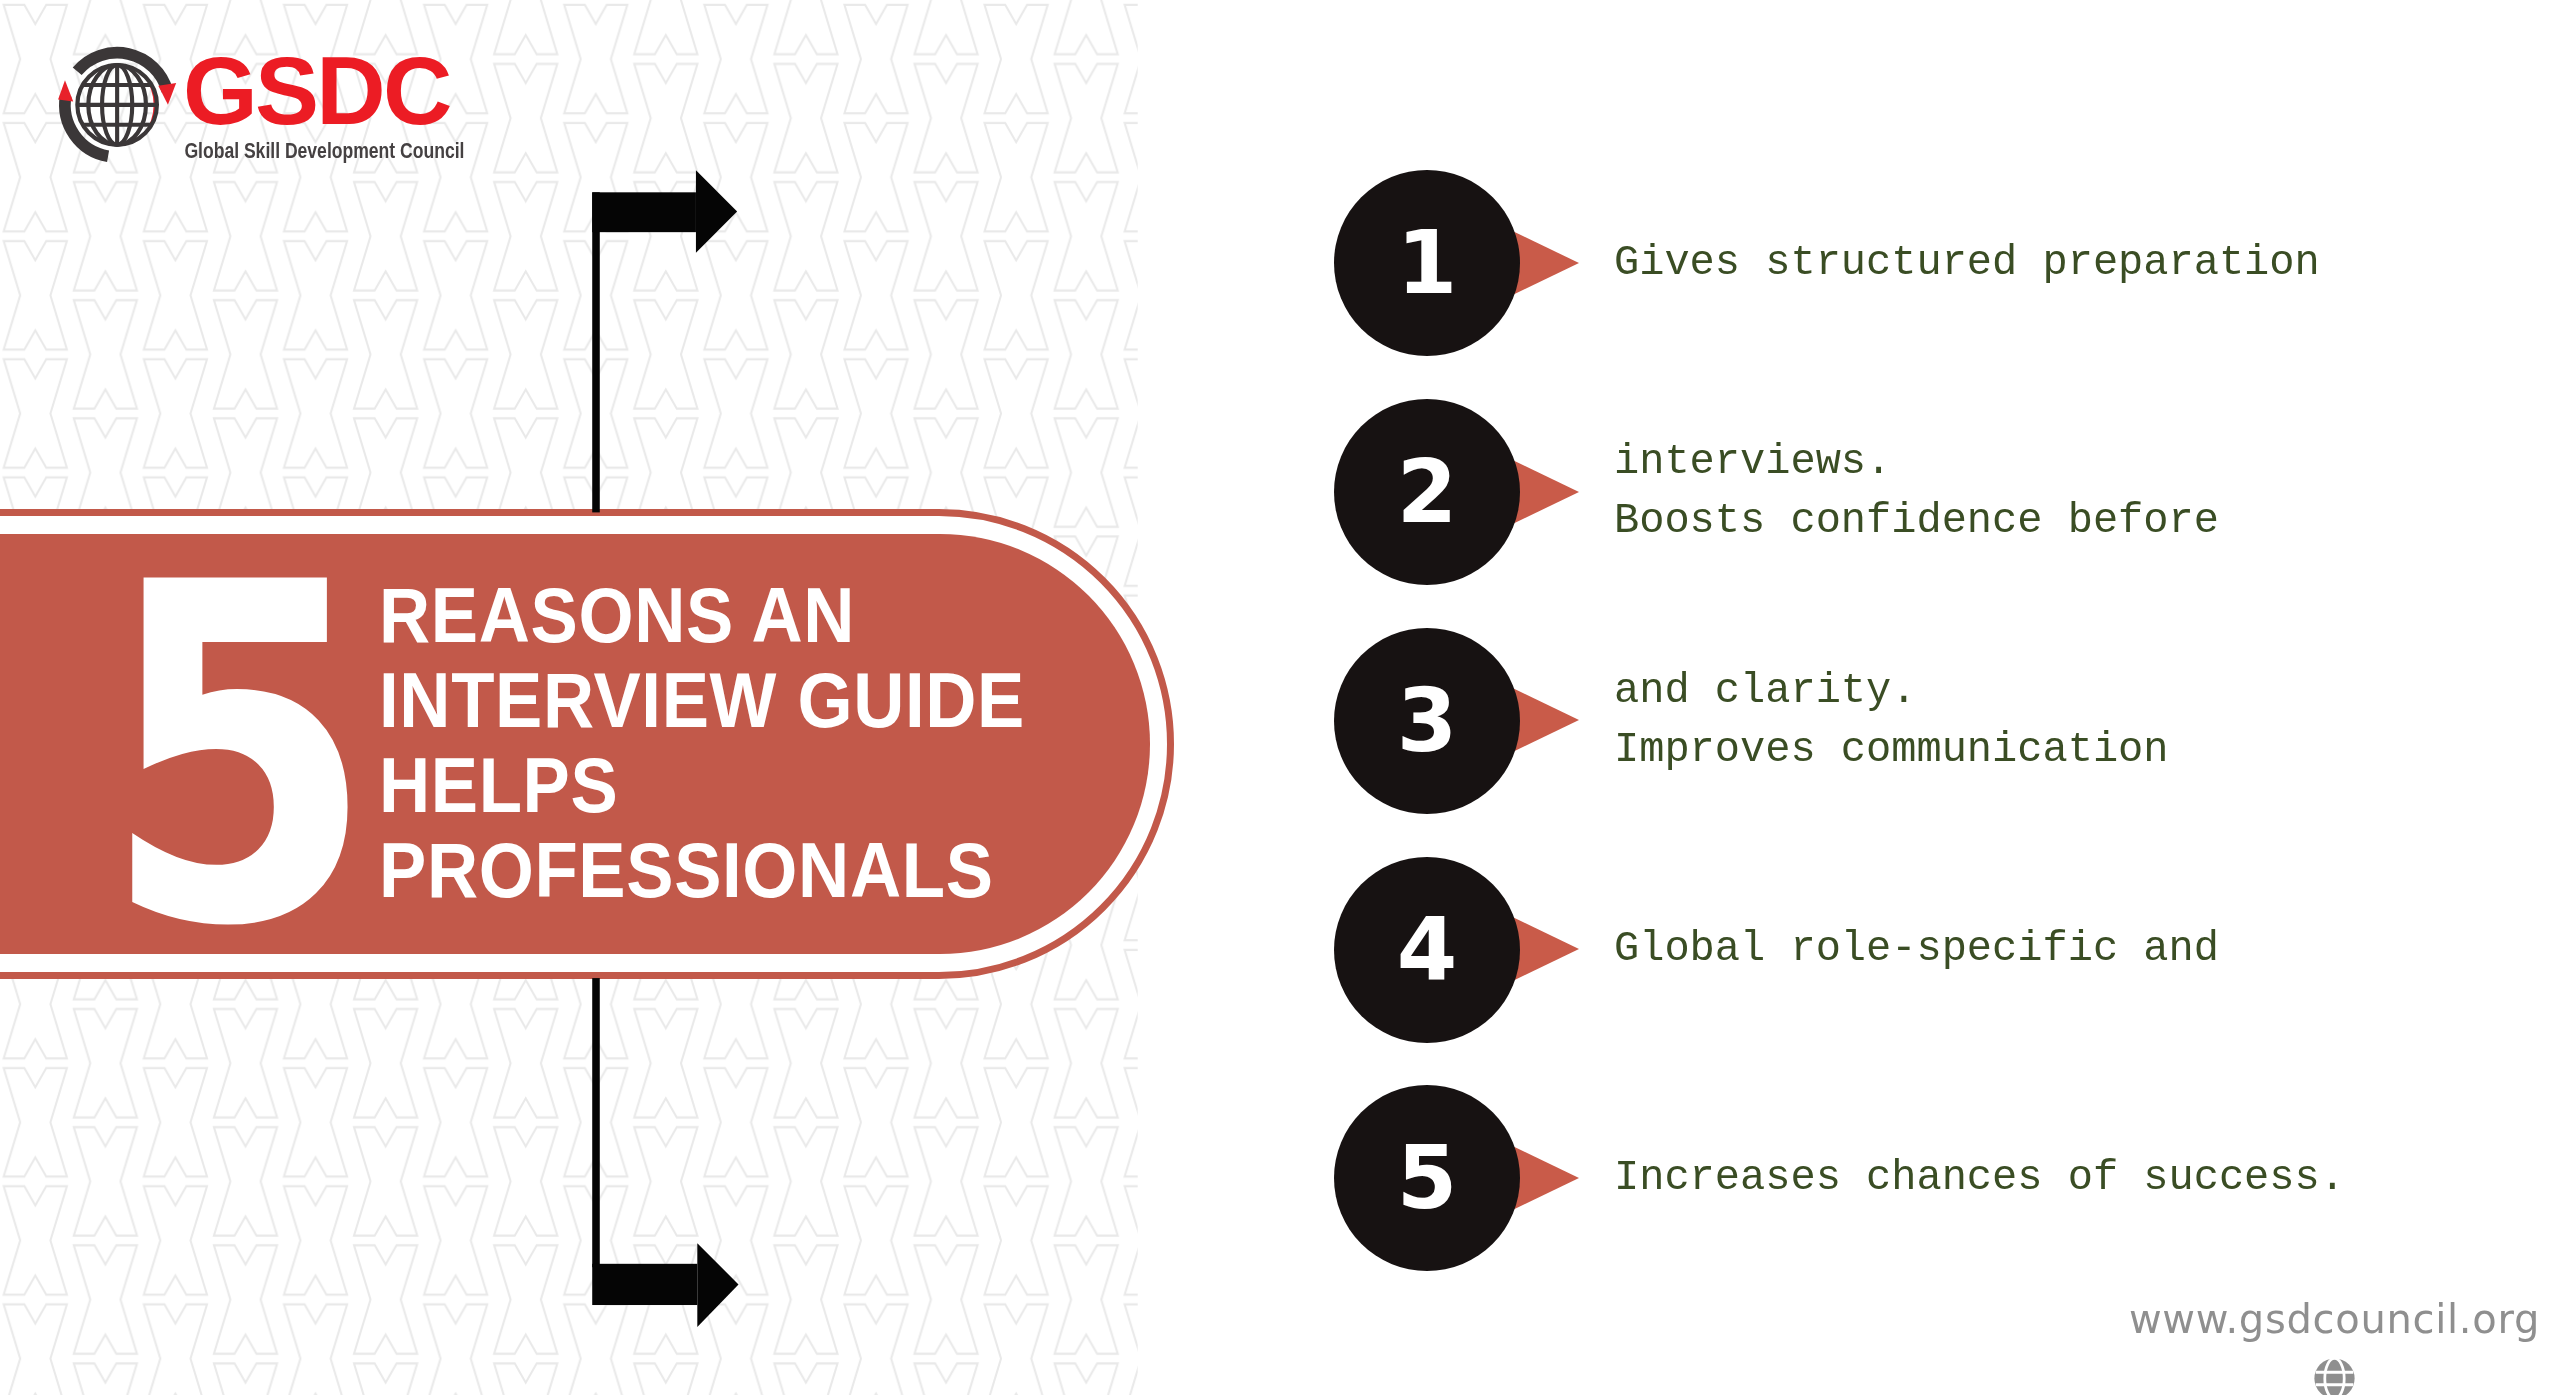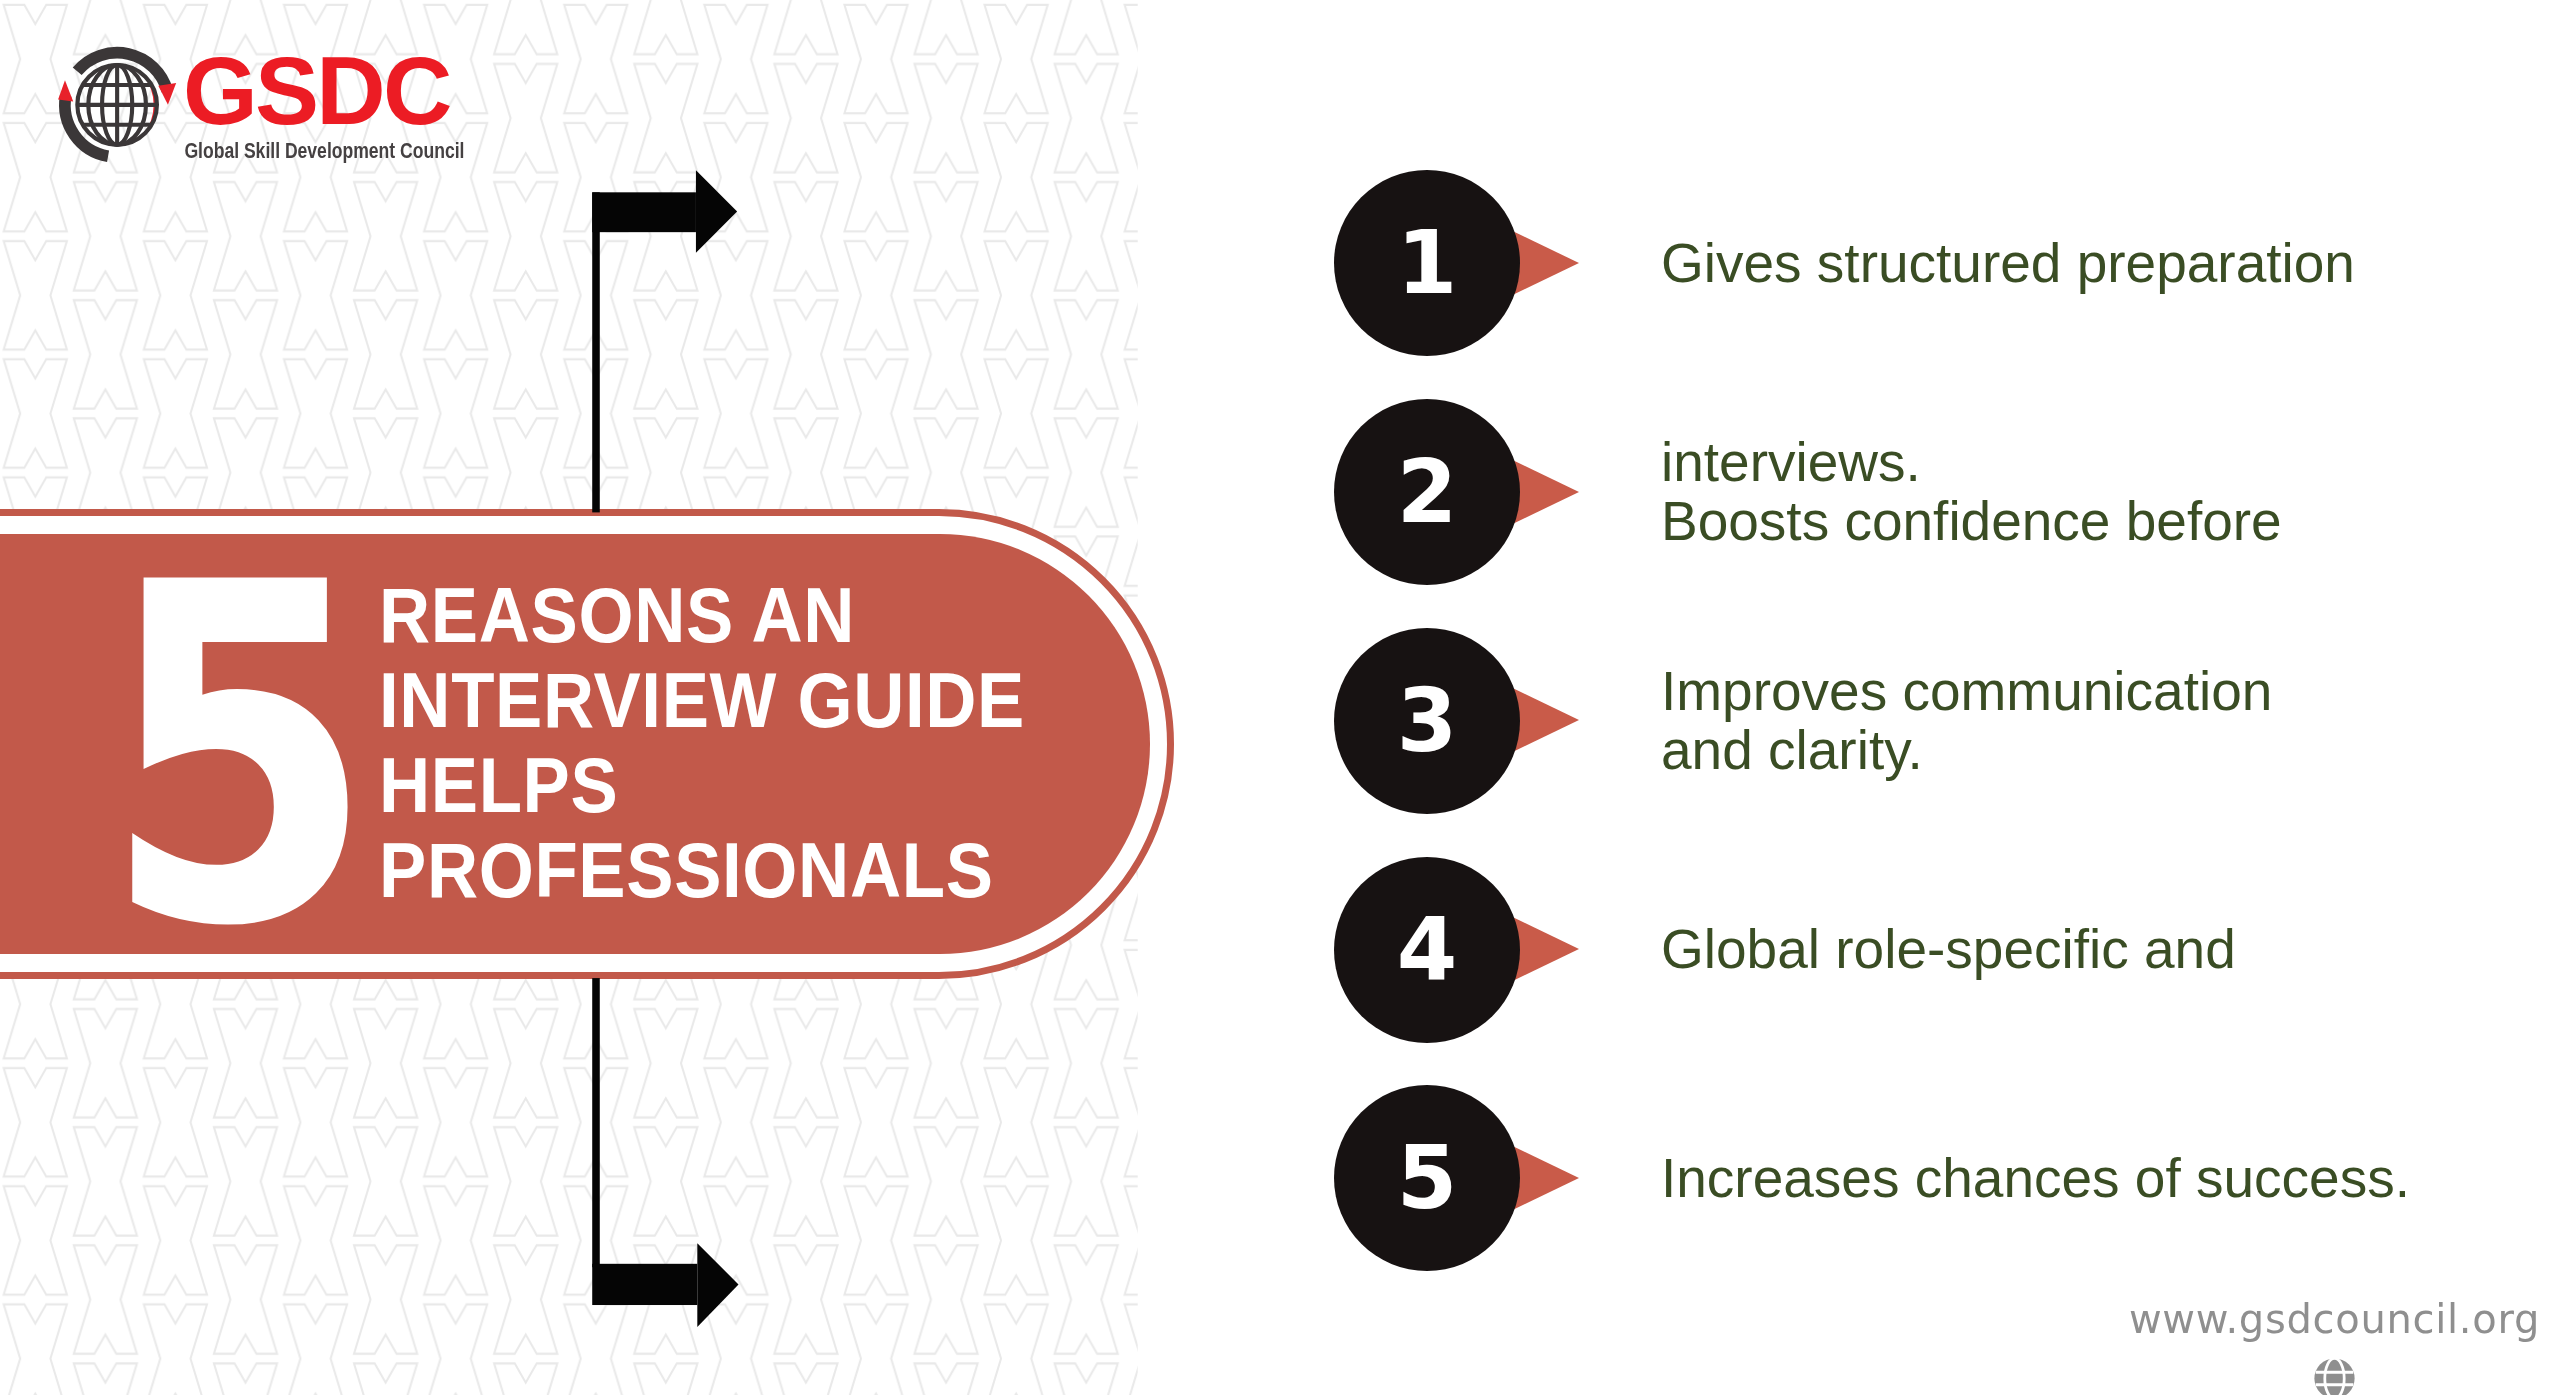--- a/index.html
+++ b/index.html
@@ -44,23 +44,23 @@
   }
   .item-number{
     color:#ffffff;font-weight:bold;font-size:87px;line-height:1;
     font-family:"DejaVu Sans",sans-serif;
   }
   .item-triangle{
     position:absolute;left:1498px;width:81px;height:78px;background:var(--tri);
     clip-path:polygon(0 0,100% 50%,0 100%);z-index:2;
   }
   .item-text{
-    position:absolute;left:1661px;transform:translateY(-50%);
-    color:var(--green);font-size:55px;line-height:59px;font-weight:normal;
-    font-family:Liberation Sans, sans-serif;white-space:nowrap;z-index:2;
+    position:absolute;left:1614px;transform:translateY(-50%);
+    color:var(--green);font-size:42px;line-height:59px;font-weight:normal;
+    font-family:Liberation Mono, monospace;white-space:nowrap;z-index:2;
   }
 
   
   #footer{
     right:36px;top:1348px;transform:translateY(-50%);
     display:flex;align-items:center;gap:15px;flex-direction:column;
   }
   #footer-url{color:var(--gray);font-size:40px;letter-spacing:0.7px;}
 </style>
 </head>
@@ -141,22 +141,22 @@
       </div>
       <div class="item-text" style="top: 492px;">
         <div>interviews.</div>
         <div>Boosts confidence before</div>
       </div>
       <div class="item-triangle" style="top: 681px;"></div>
       <div class="item-circle" style="top: 628px;">
         <span class="item-number">3</span>
       </div>
       <div class="item-text" style="top: 721px;">
+        <div>and clarity.</div>
         <div>Improves communication</div>
-        <div>and clarity.</div>
       </div>
       <div class="item-triangle" style="top: 910px;"></div>
       <div class="item-circle" style="top: 857px;">
         <span class="item-number">4</span>
       </div>
       <div class="item-text" style="top: 949px;">
         <div>Global role-specific and</div>
       </div>
       <div class="item-triangle" style="top: 1139px;"></div>
       <div class="item-circle" style="top: 1085px;">

